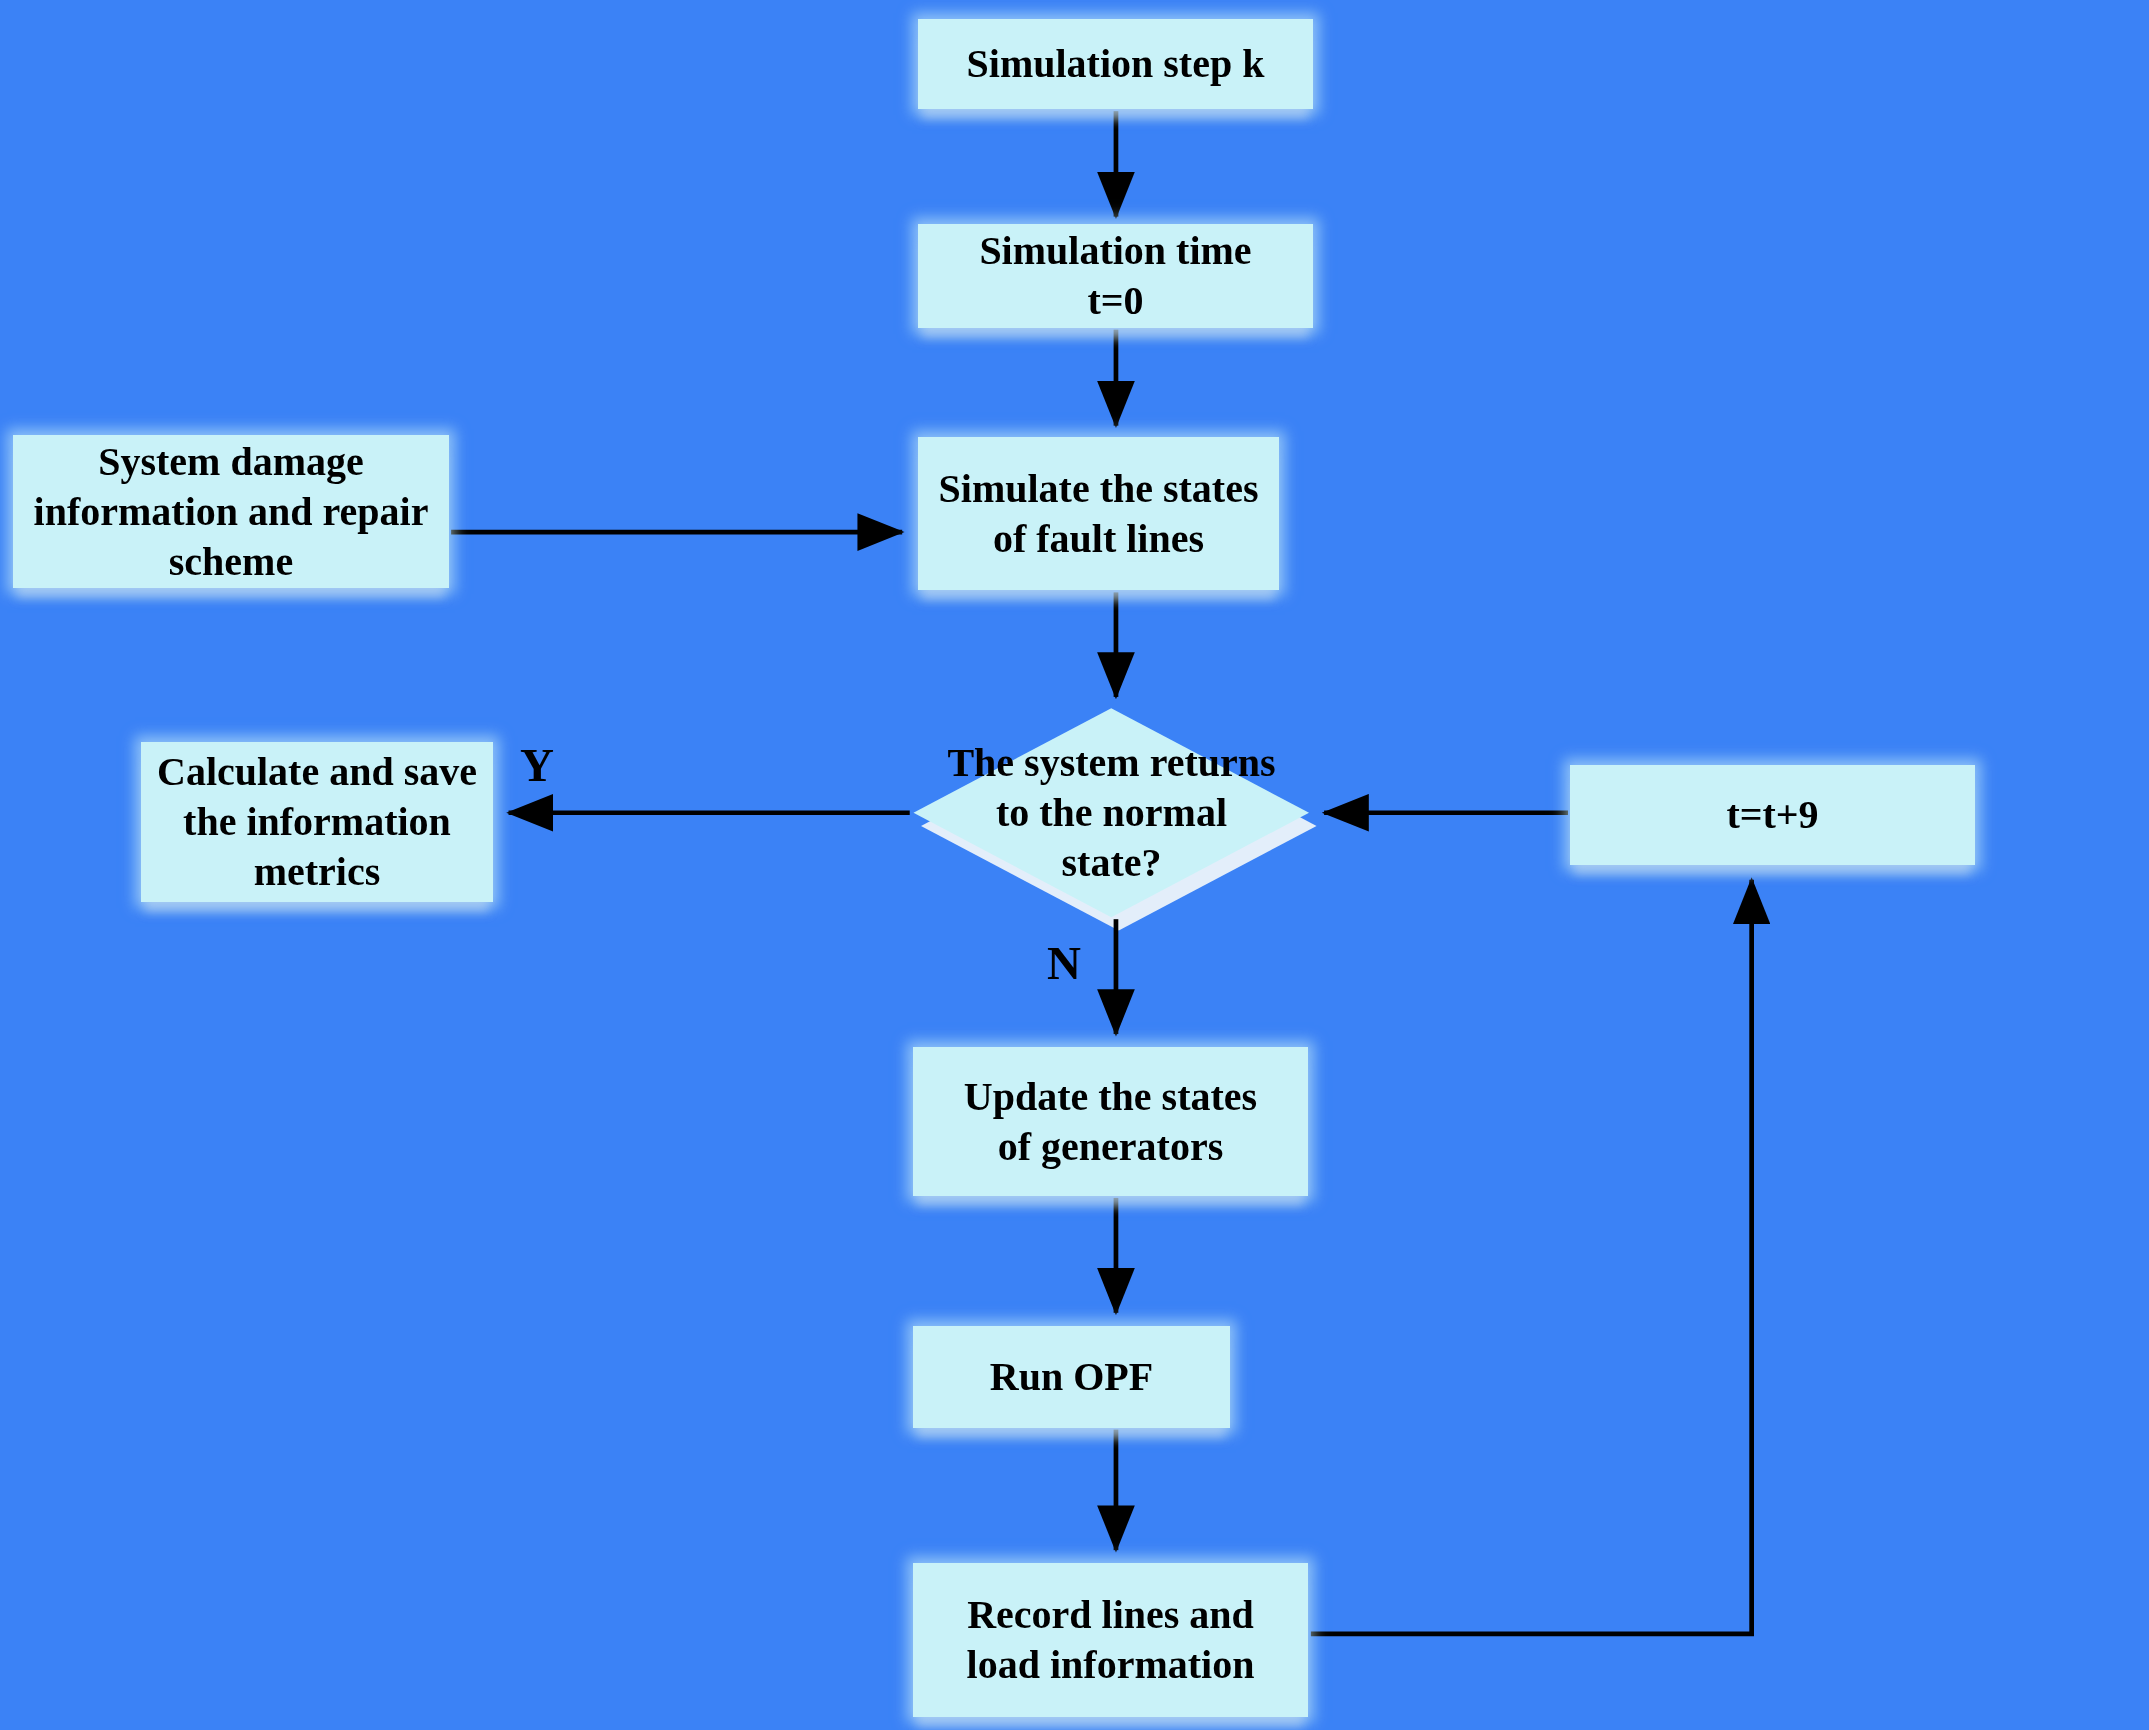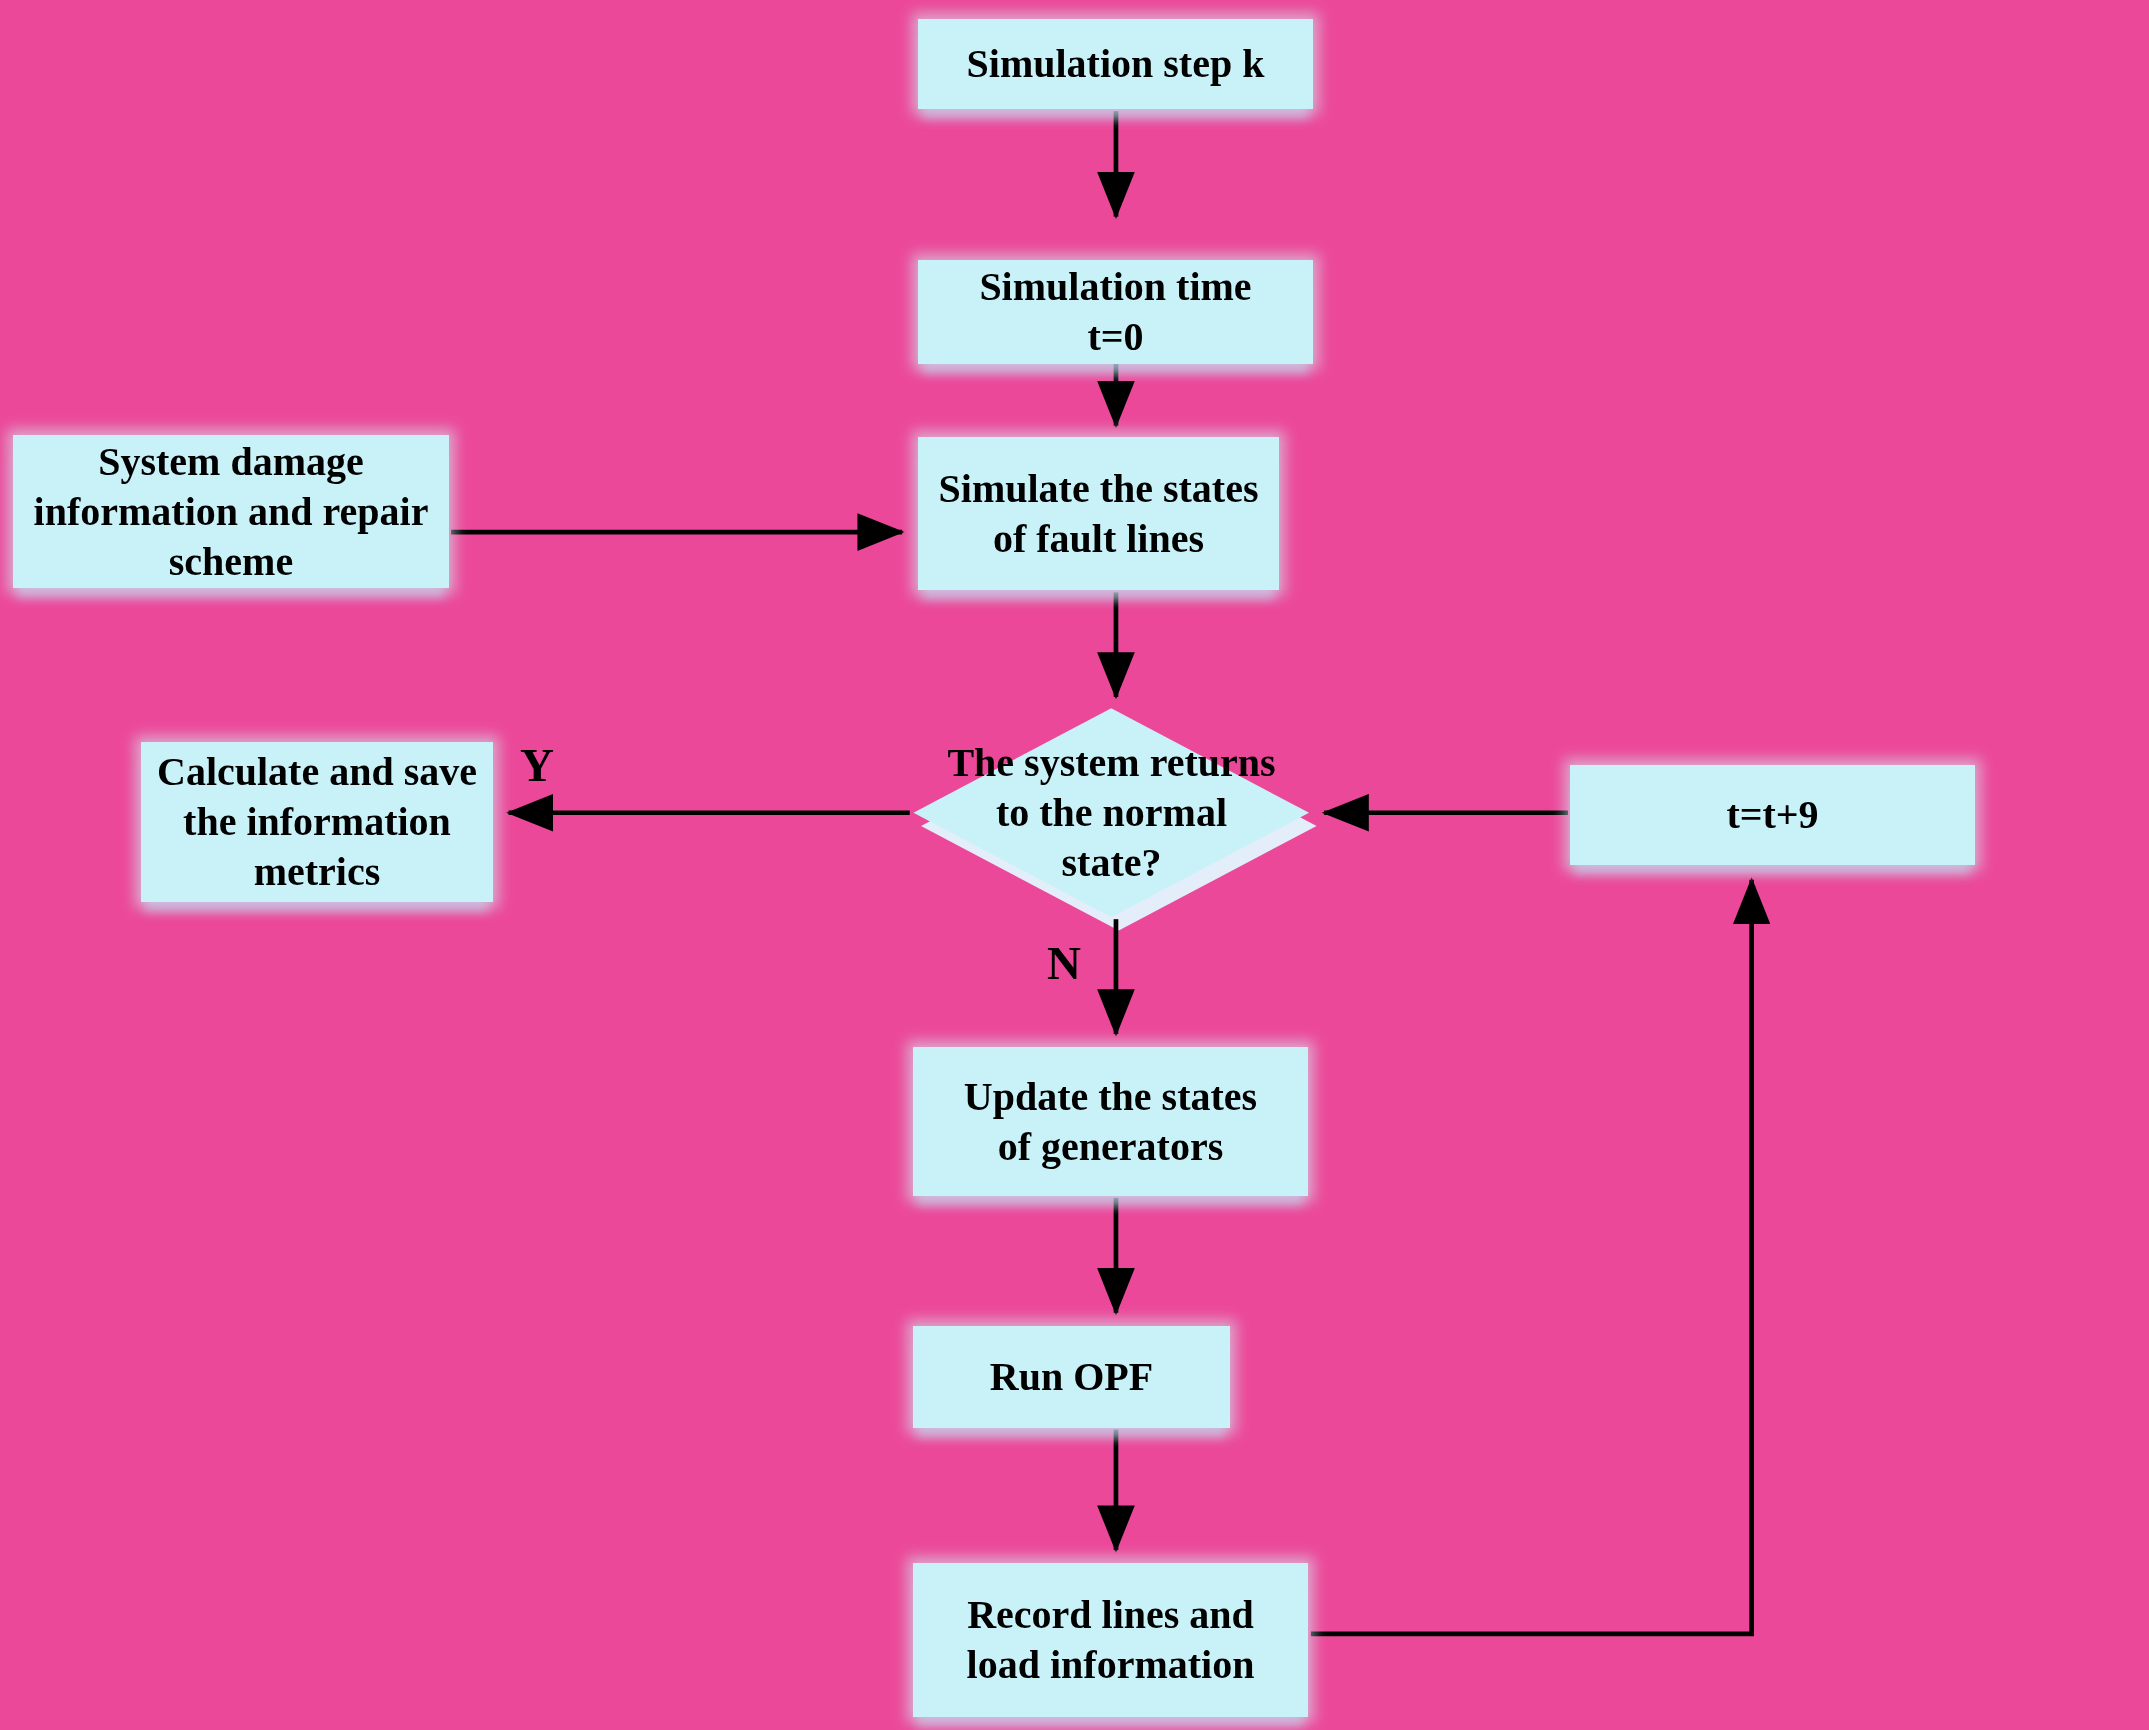--- a/index.html
+++ b/index.html
@@ -1,19 +1,19 @@
 <!DOCTYPE html>
 <html style="--box-fill: #c9f2f8; --box-glow: #e3eefa; --line: #000000; --text: #000000;font-size:15px"><head>
 <meta charset="utf-8">
 <style>
   html,body { margin:0; padding:0; background:#ffffff; }
   .canvas {
     position:relative;
     width:2150px; height:1731px;
-    background:#ec4899;
+    background:#3b82f6;
     font-family:"Liberation Serif","DejaVu Serif",serif;
     overflow:hidden;
   }
   svg.layer { position:absolute; left:0; top:0; width:2150px; height:1731px; }
   .edge { stroke:var(--line,#000000); stroke-width:5; fill:none; }
   .shape-fill { fill:var(--box-fill,#c9f2f8); }
   .shape-shadow { fill:var(--box-glow,#e3eefa); }
   .node {
     position:absolute;
     display:flex; align-items:center; justify-content:center;
@@ -65,21 +65,21 @@
     <path class="edge" marker-end="url(#ah)" d="M966,863 L540,863"></path>
     <path class="edge" marker-end="url(#ah)" d="M1185,976 L1185,1098"></path>
     <path class="edge" marker-end="url(#ah)" d="M1185,1272 L1185,1394"></path>
     <path class="edge" marker-end="url(#ah)" d="M1185,1518 L1185,1646"></path>
     <path class="edge" marker-end="url(#ah)" d="M1392,1735 L1860,1735 L1860,934"></path>
     <path class="edge" marker-end="url(#ah)" d="M1665,863 L1406,863"></path>
   </svg>
 
   <div class="node" style="left:918px; top:19px; width:395px; height:90px;">Simulation step k</div>
 
-  <div class="node" style="left:918px; top:224px; width:395px; height:104px;margin-top:36px;">Simulation time
+  <div class="node" style="left:918px; top:224px; width:395px; height:104px;">Simulation time
 t=0</div>
 
   <div class="node" style="left:13px; top:435px; width:436px; height:153px;">System damage
 information and repair
 scheme</div>
 
   <div class="node" style="left:918px; top:437px; width:361px; height:153px;">Simulate the states
 of fault lines</div>
 
   <div class="diamond-label" style="left:895px; top:736px; width:433px; height:154px;">The system returns

